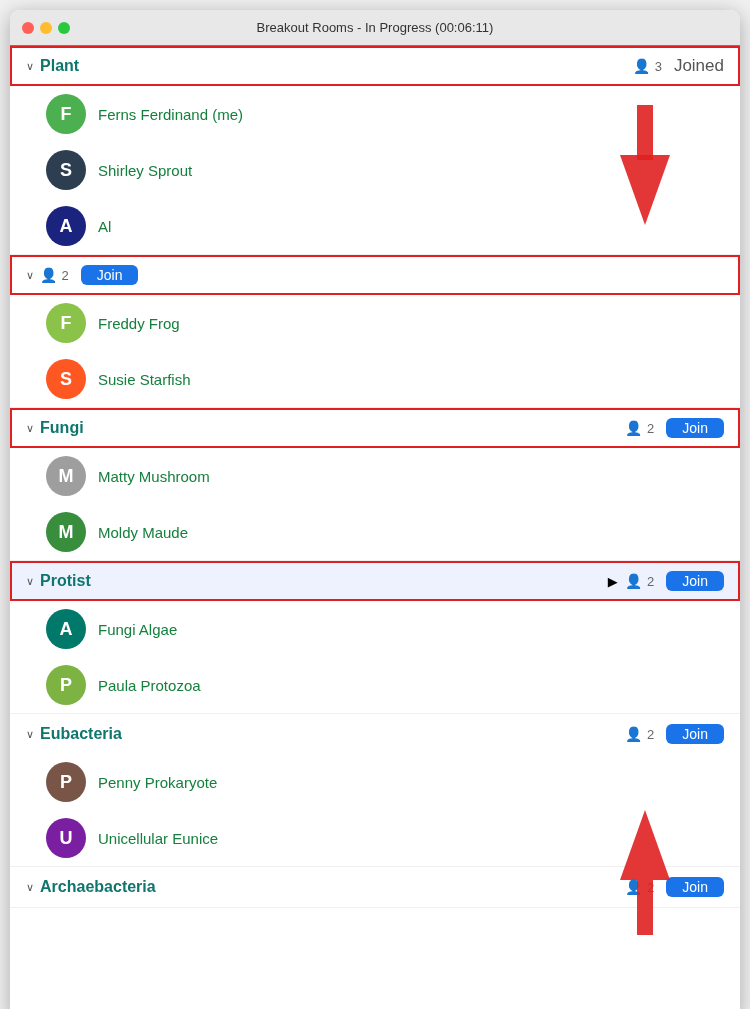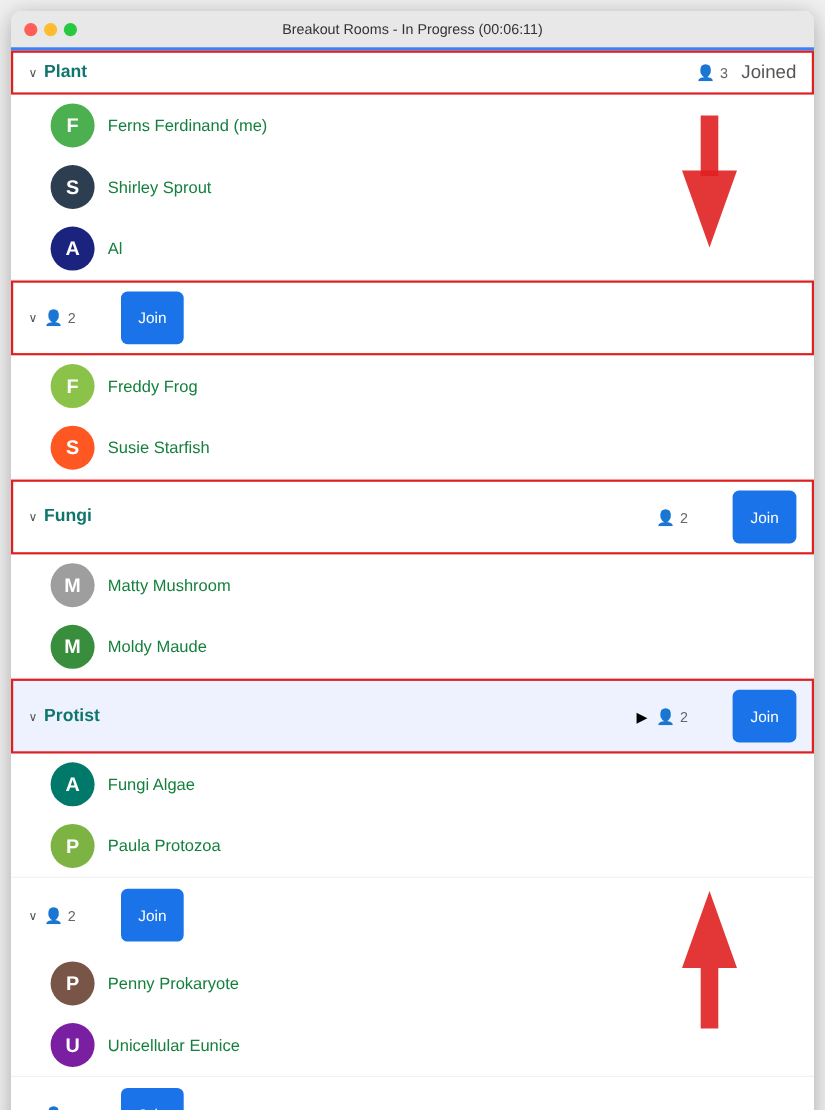--- a/index.html
+++ b/index.html
@@ -22,21 +22,21 @@
       overflow: hidden;
       position: relative;
     }
 
     .title-bar {
       background: #e8e8e8;
       height: 36px;
       display: flex;
       align-items: center;
       padding: 0 12px;
-      border-bottom: 3px solid #3b82f6;
+      border-bottom: 1px solid #3b82f6;
       position: relative;
     }
 
     .traffic-lights {
       display: flex;
       gap: 6px;
     }
 
     .traffic-light {
       width: 12px;
@@ -107,25 +107,24 @@
     .person-icon {
       font-size: 14px;
       color: #888;
     }
 
     .join-btn {
       background: #1a73e8;
       color: white;
       border: none;
       border-radius: 6px;
-      padding: 16px 16px;
+      padding: 2px 16px;
       font-size: 14px;
       font-weight: 500;
       cursor: pointer;
-      margin-left: 29px;
     }
 
     .joined-label {
       font-size: 17px;
       color: #555;
       font-style: normal;
     }
 
     .participant-row {
       display: flex;
@@ -271,38 +270,40 @@
           <span class="participant-name">Fungi Algae</span>
         </div>
         <div class="participant-row">
           <div class="avatar av-light-green">P</div>
           <span class="participant-name">Paula Protozoa</span>
         </div>
       </div>
       <div class="room-group">
         <div class="room-header">
           <span class="chevron">∨</span>
+          <span class="room-name">Eubacteria</span>
           <div class="participant-count">
             <span class="person-icon">👤</span>
             <span>2</span>
           </div>
           <button class="join-btn">Join</button>
         </div>
         <div class="participant-row">
           <div class="avatar av-brown">P</div>
           <span class="participant-name">Penny Prokaryote</span>
         </div>
         <div class="participant-row">
           <div class="avatar av-purple">U</div>
           <span class="participant-name">Unicellular Eunice</span>
         </div>
       </div>
       <div class="room-group">
         <div class="room-header">
           <span class="chevron">∨</span>
+          <span class="room-name">Archaebacteria</span>
           <div class="participant-count">
             <span class="person-icon">👤</span>
             <span>2</span>
           </div>
           <button class="join-btn">Join</button>
         </div>
       </div>
     </div>
 
   <svg class="overlay" xmlns="http://www.w3.org/2000/svg">

